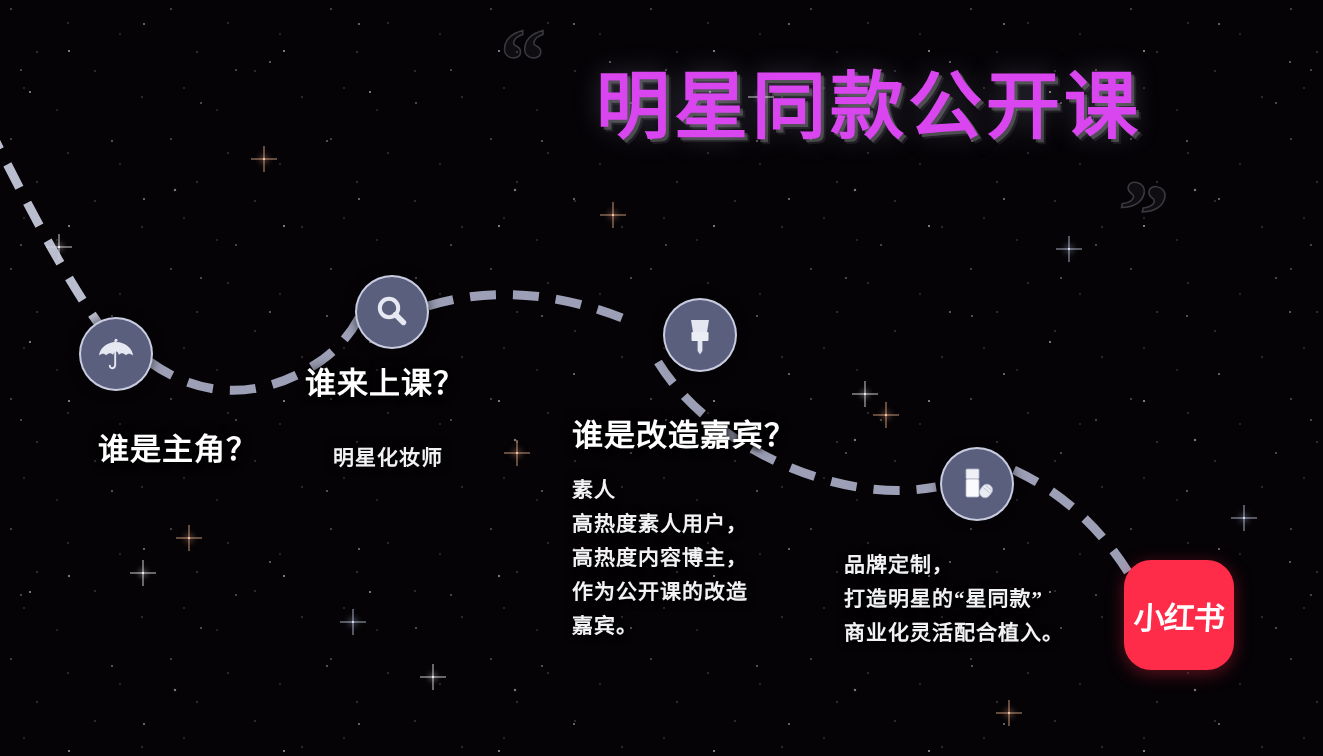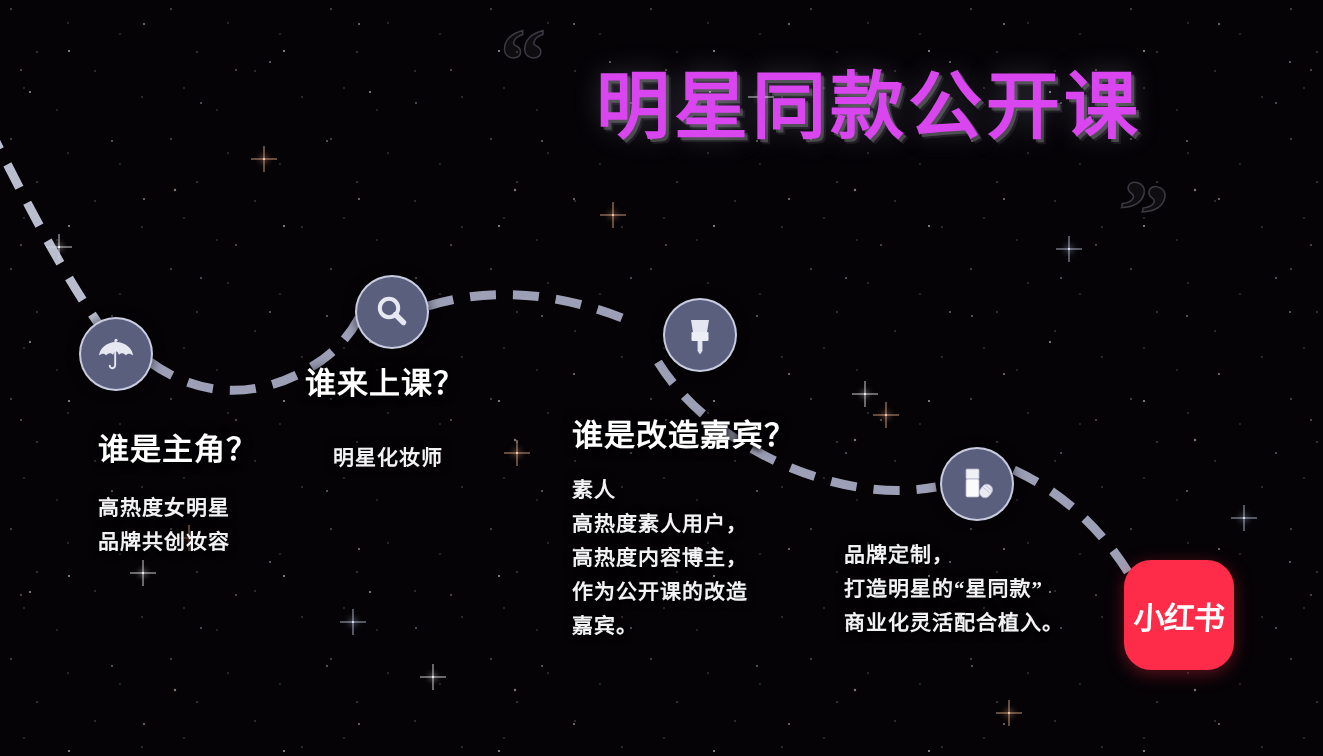--- a/index.html
+++ b/index.html
@@ -156,21 +156,21 @@
     white-space:nowrap;
   }
 
   #block1{left:70px;top:424px;margin-left:28px;}
   #block1 .body{margin-top:22px;}
   #block2{left:305px;top:358px;}
   #block2 .sub-only{margin-top:38px;margin-left:28px;display:block;}
   #block3{left:572px;top:410px;}
   #block3 .body{margin-top:18px;}
   #block4{left:844px;top:524px;}
-  #block4 .body{margin-top:14px;}
+  #block4 .body{margin-top:24px;}
 
   
   #xhs-logo{
     position:absolute;
     left:1124px;top:560px;
     width:110px;height:110px;
     border-radius:27px;
     background:#fe2c48;
     display:flex;align-items:center;justify-content:center;
     box-shadow:0 4px 18px rgba(254,44,72,.35);
@@ -271,22 +271,20 @@
           <rect x="23.5" y="20" width="11" height="14" rx="5.2" fill="#e9eaf2" stroke="#aeb2c6" stroke-width="0.8"></rect>
           <line x1="25" y1="23" x2="33" y2="23" stroke="#b9bdd0" stroke-width="0.8"></line>
           <line x1="25" y1="26" x2="33" y2="26" stroke="#b9bdd0" stroke-width="0.8"></line>
         </g>
       </svg>
     </span>
   </div>
 
   <div class="block" id="block1">
     <div class="head">谁是主角？</div>
-    <div class="body">高热度女明星
-品牌共创妆容</div>
   </div>
 
   <div class="block" id="block3">
     <div class="head">谁是改造嘉宾？</div>
     <div class="body">素人
 高热度素人用户，
 高热度内容博主，
 作为公开课的改造
 嘉宾。</div>
   </div>

